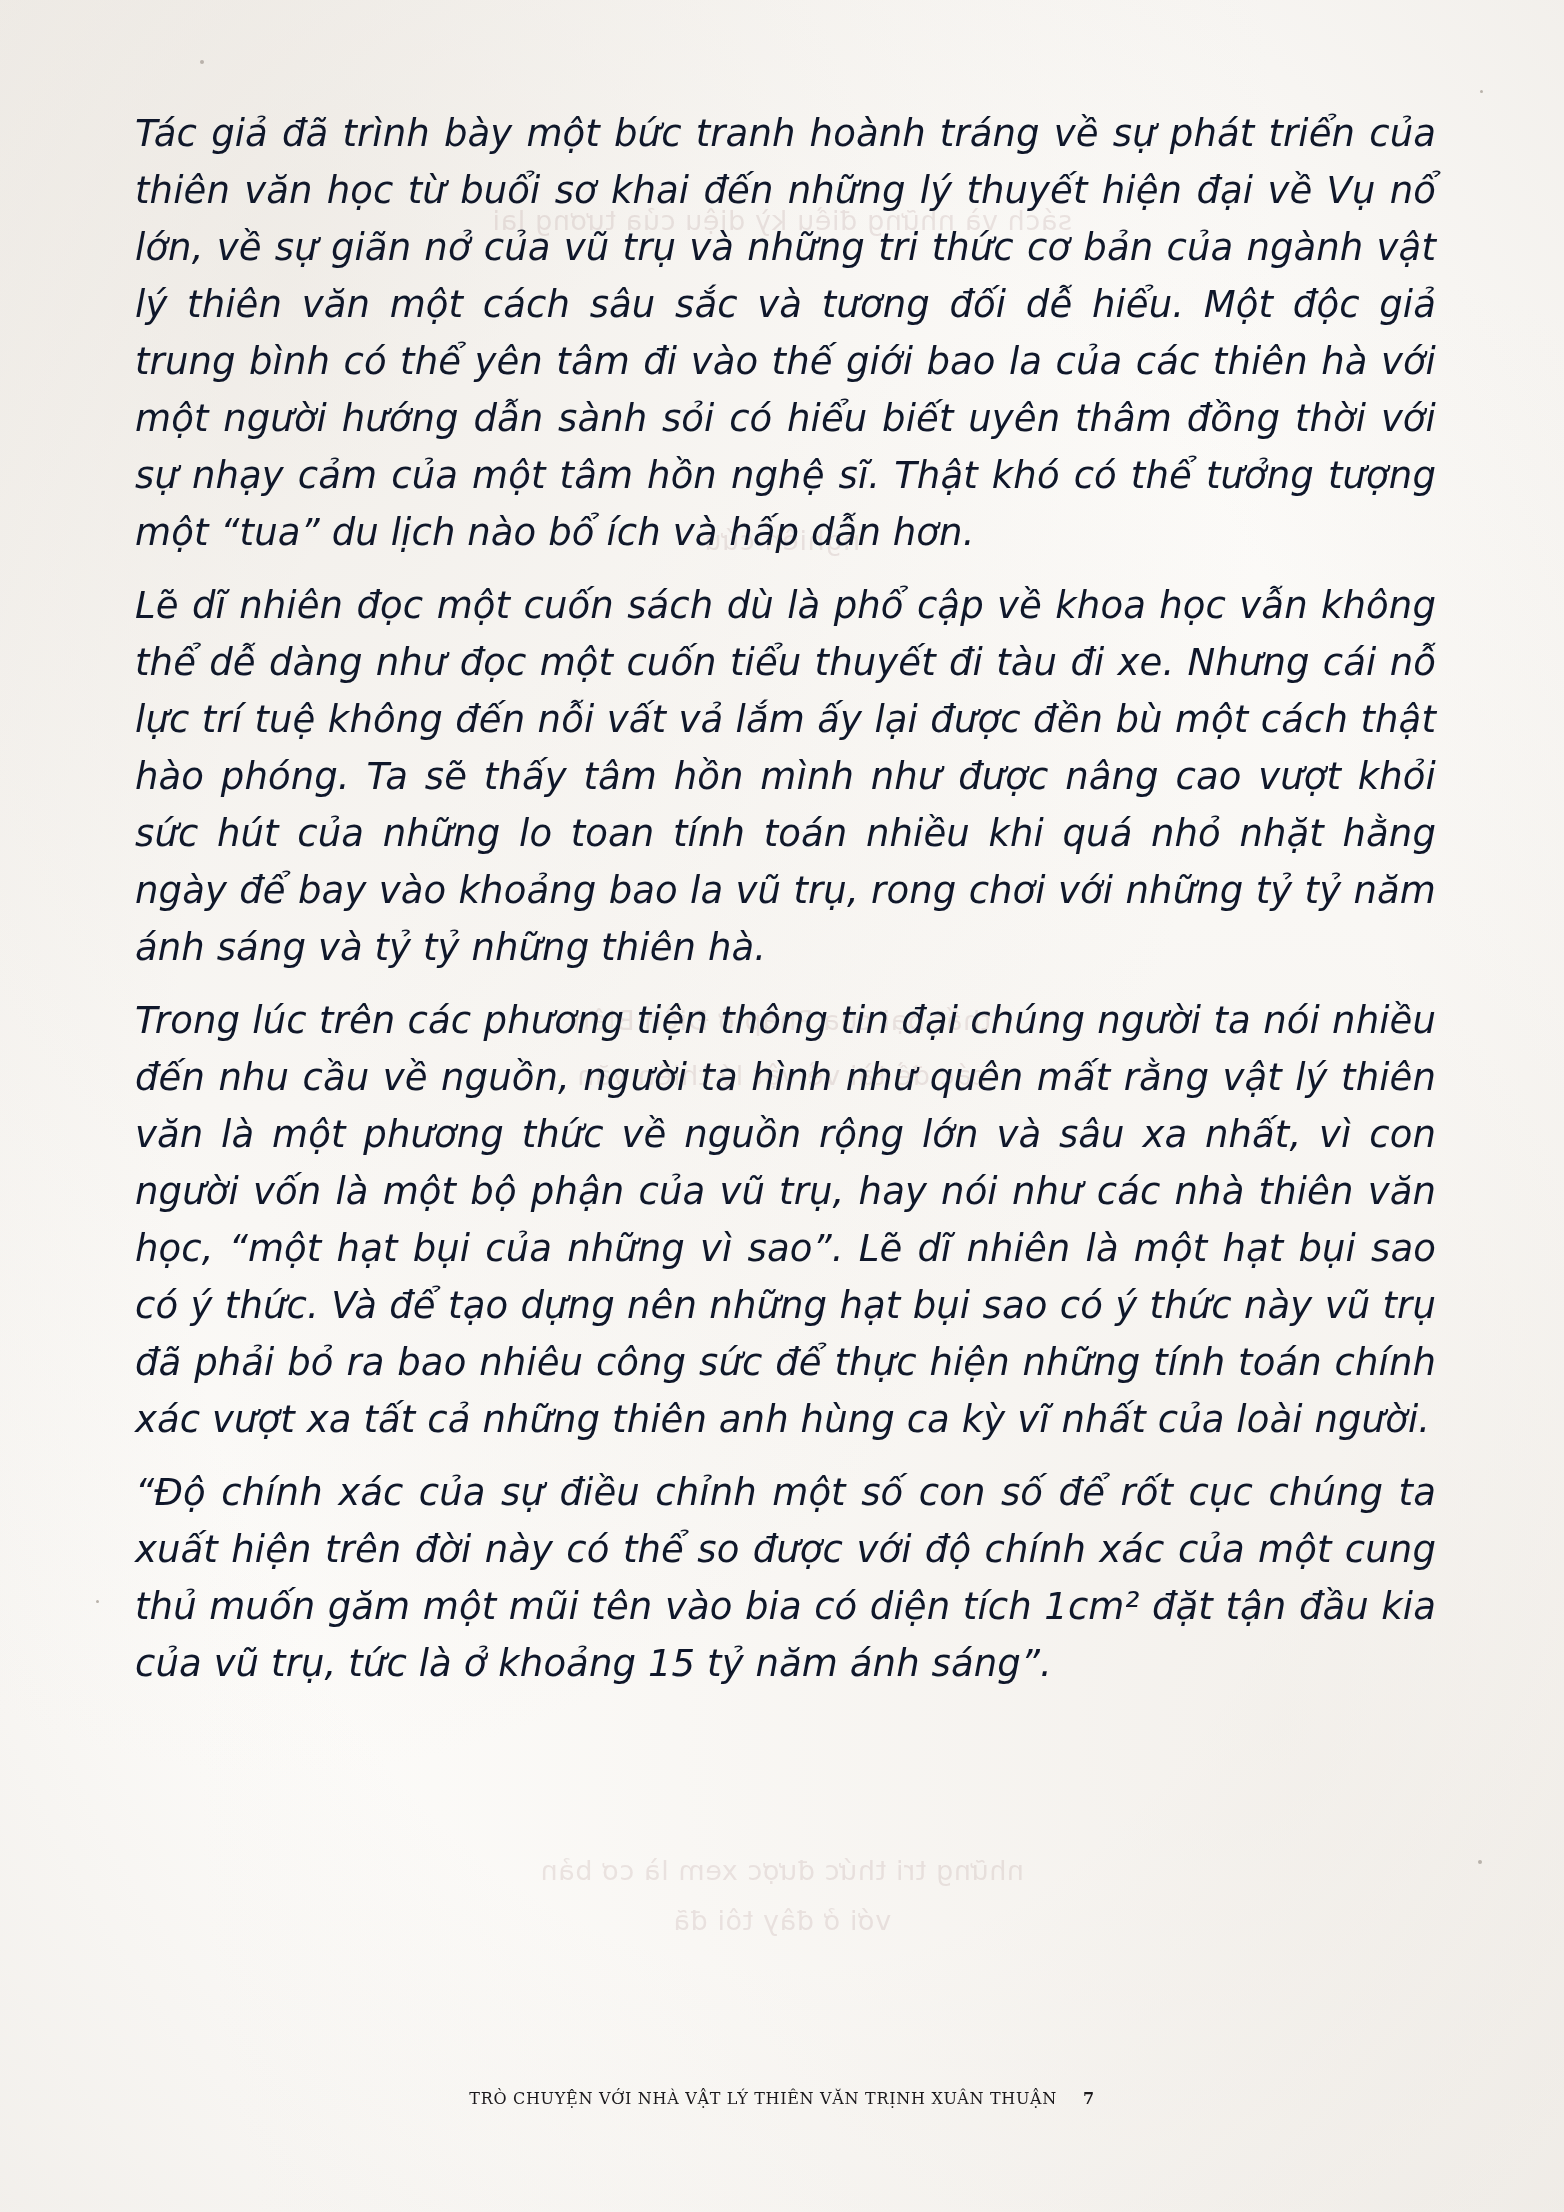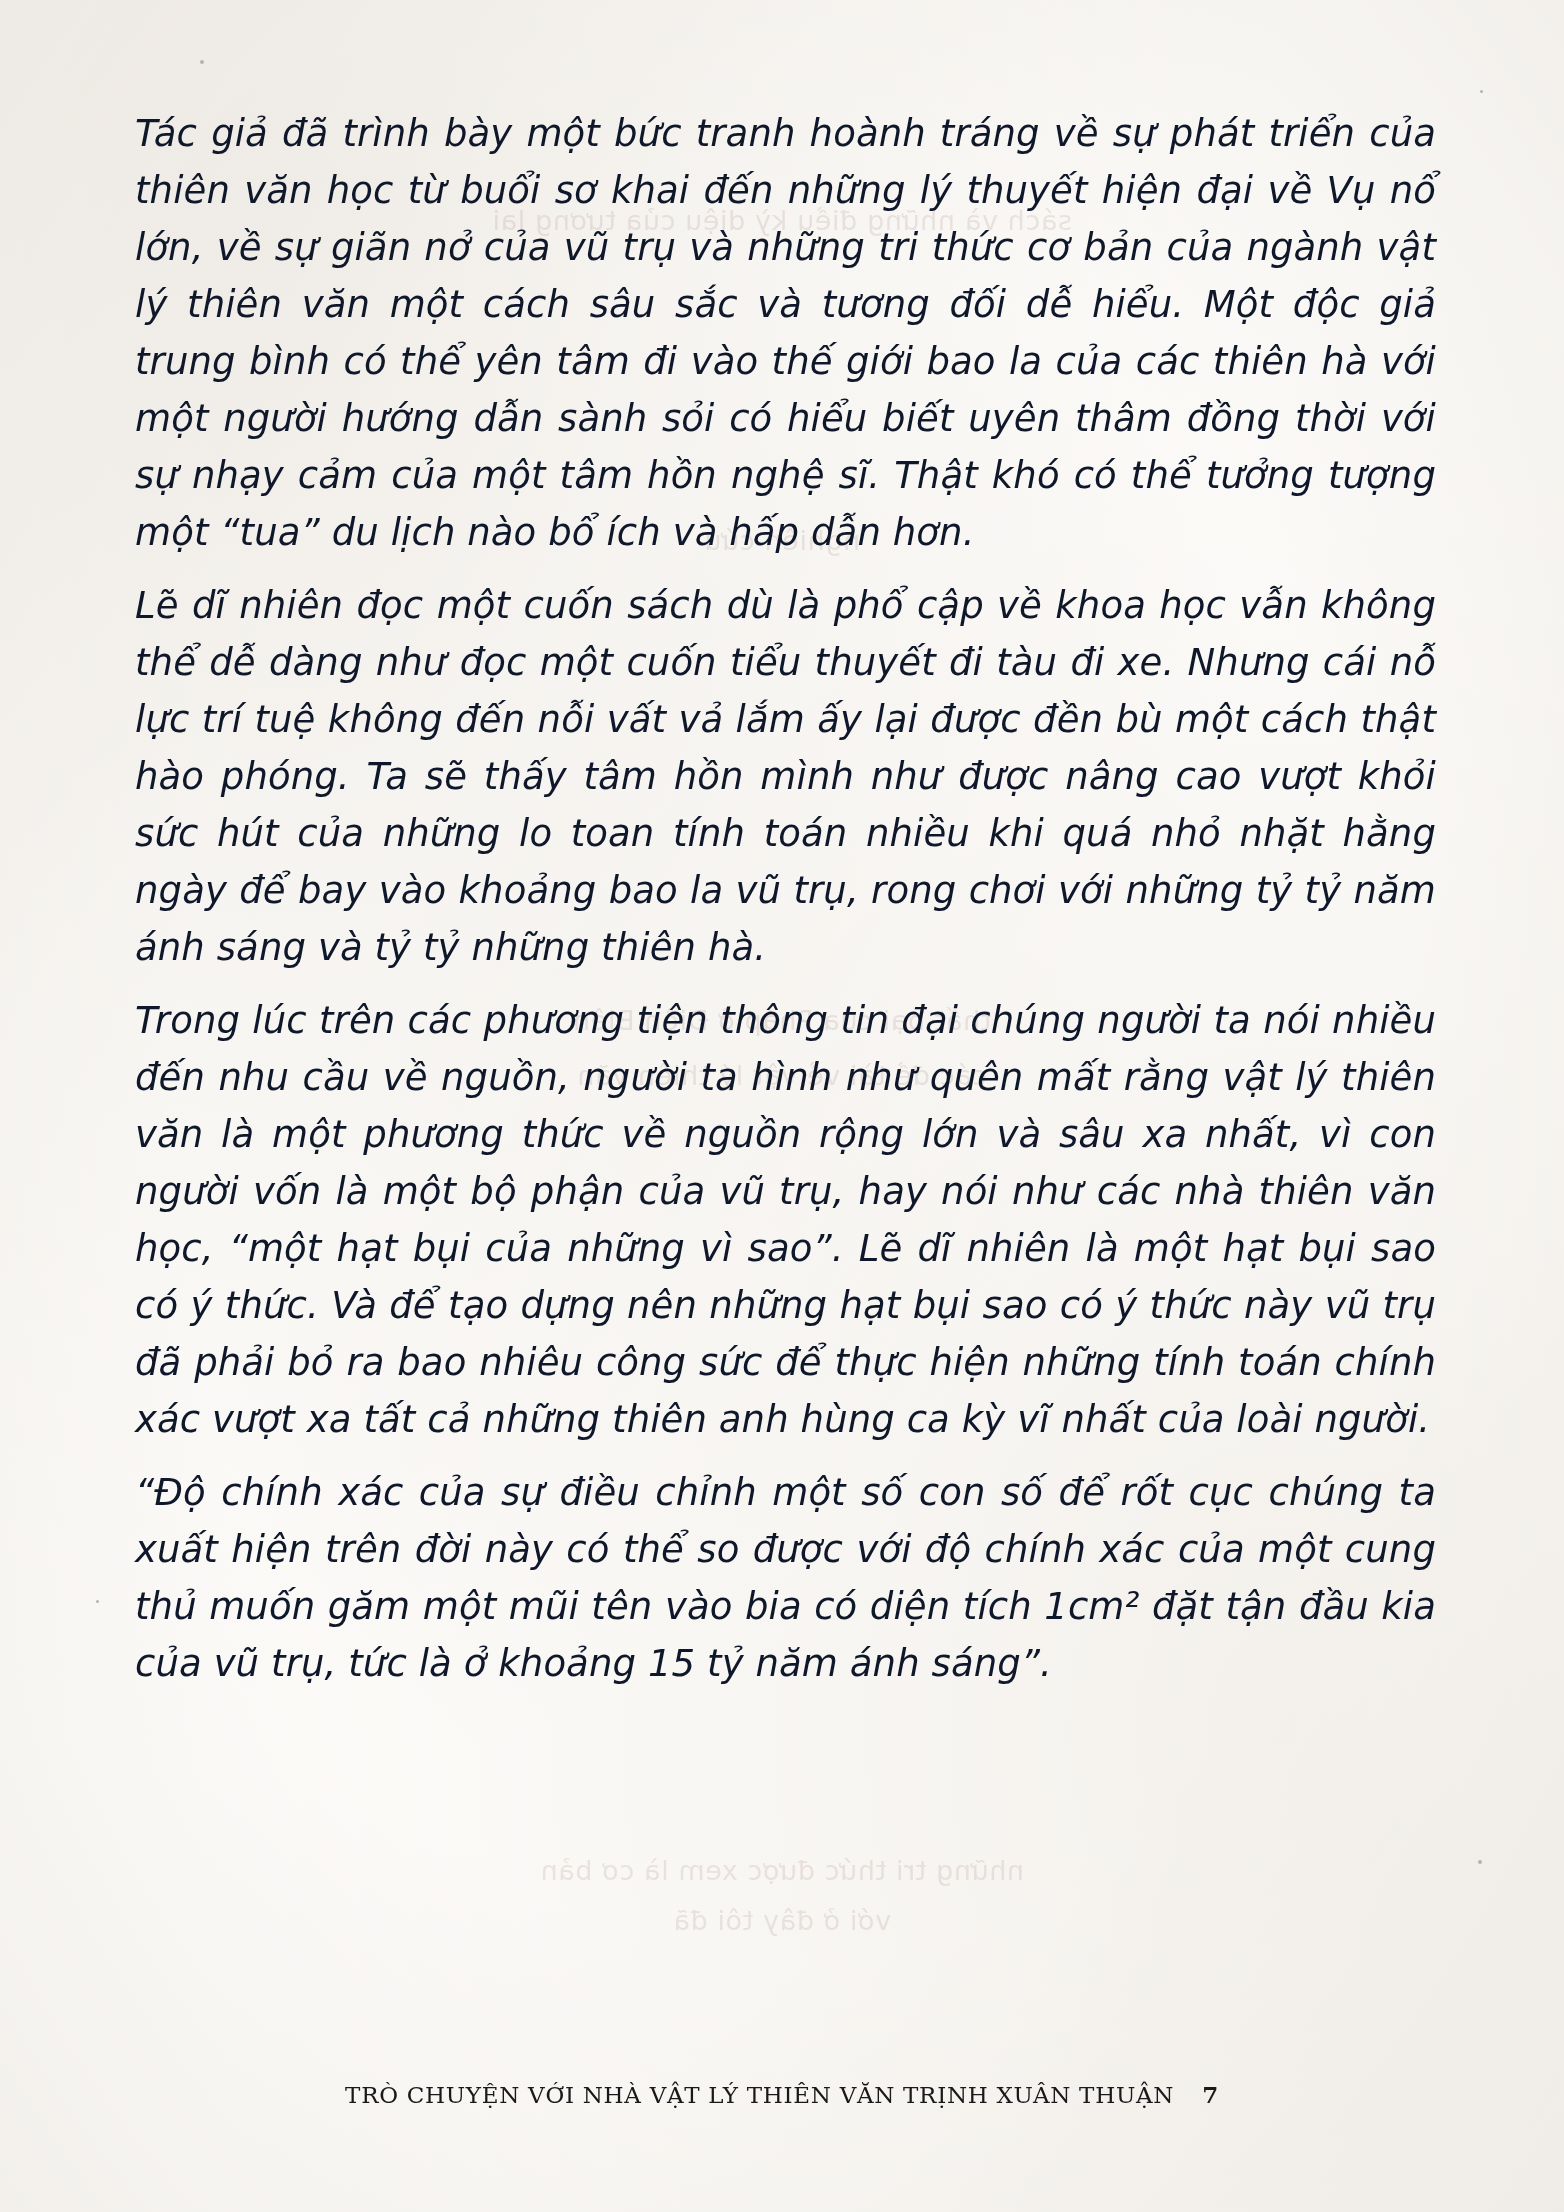--- a/index.html
+++ b/index.html
@@ -60,21 +60,21 @@
   .body-text p.tight {
     margin-bottom: 14px;
   }
   .footer {
     position: absolute;
     left: 0;
     right: 0;
     bottom: 104px;
     text-align: center;
     color: #1a181b;
-    font-size: 23px;
+    font-size: 16px;
     letter-spacing: 0.7px;
     font-family: "DejaVu Serif", serif;
   }
   .footer .ftitle {
     font-variant: small-caps;
   }
   .footer .pageno {
     font-weight: bold;
     margin-left: 20px;
     font-family: "DejaVu Serif", serif;

